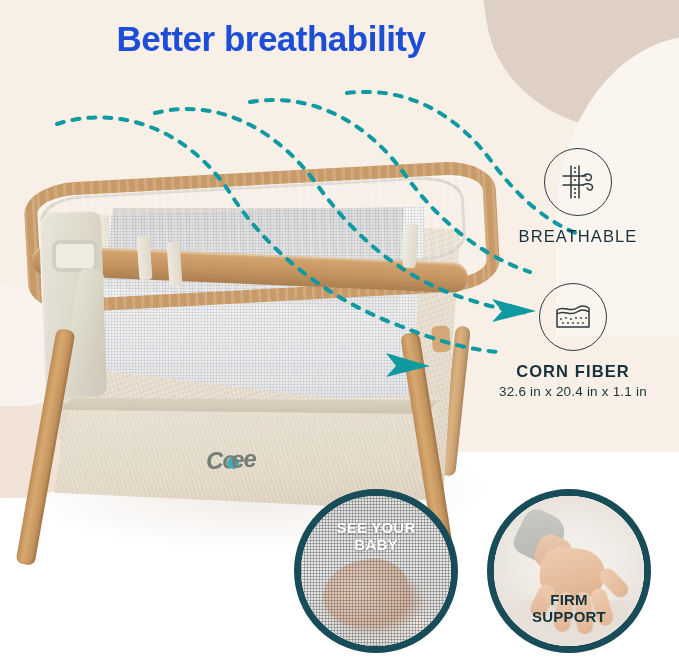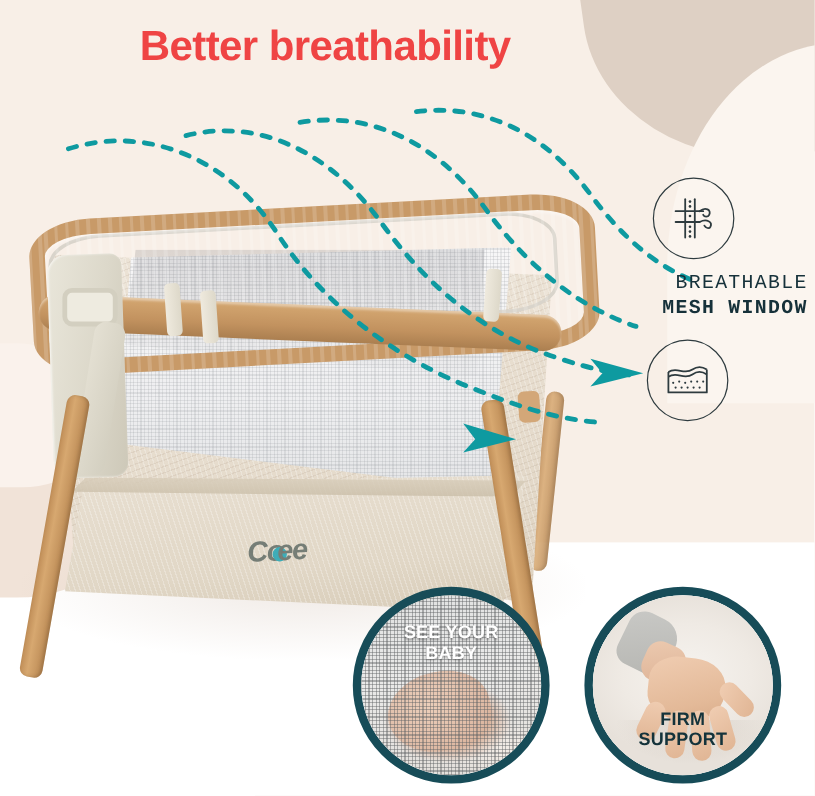--- a/index.html
+++ b/index.html
@@ -65,21 +65,21 @@
     width: 470px; height: 120px;
     background: radial-gradient(ellipse at 50% 50%, rgba(205,185,170,0.30) 0%, rgba(205,185,170,0) 72%);
   }
 
   
   .headline {
     position: absolute;
     left: 0; top: 18px;
     width: 542px;
     text-align: center;
-    color: #ef4444;
+    color: #1d4ed8;
     font-size: 35px;
     font-weight: bold;
     line-height: 1.18;
     letter-spacing: -0.5px;
   }
   .headline .l2 { display: block; }
 
   
   .product {
     position: absolute;
@@ -267,23 +267,22 @@
     position: absolute;
     left: 0; top: 0;
     width: 679px; height: 663px;
     pointer-events: none;
   }
 
   
   .feature {
     position: absolute;
     width: 190px;
-    text-align: right;
+    text-align: center;
     color: #16313a;
-    font-family: Liberation Mono, monospace;
   }
   .feature-icon-ring {
     width: 66px; height: 66px;
     margin: 0 auto 10px auto;
     border: 1.6px solid #2e3b3f;
     border-radius: 50%;
     display: flex;
     align-items: center;
     justify-content: center;
   }
@@ -496,21 +495,20 @@
           <circle cx="20" cy="9" r="1.1"></circle>
             <circle cx="20" cy="13" r="1.1"></circle>
           <circle cx="20" cy="21" r="1.1"></circle>
             <circle cx="20" cy="30" r="1.1"></circle>
           <circle cx="20" cy="34" r="1.1"></circle>
             <circle cx="20" cy="38" r="1.1"></circle>
         </g>
       </svg>
     </div>
     <div class="feature-line-1">BREATHABLE</div>
-    <div class="feature-line-2 f-bold">MESH WINDOW</div>
   </div>
 
   <div class="feature" id="feature-mattress">
     <div class="feature-icon-ring">
       <svg width="46" height="42" viewBox="0 0 46 42">
         <g stroke="#2e3b3f" stroke-width="1.5" fill="none" stroke-linejoin="round">
           <path d="M7,14 C14,9 20,17 27,12 C32,8.5 36,10 39,12"></path>
           <path d="M7,14 L7,31 L39,31 L39,12"></path>
           <path d="M7,18 C14,13 20,21 27,16 C32,12.5 36,14 39,16"></path>
         </g>
@@ -522,20 +520,22 @@
           <circle cx="31" cy="22" r="0.9"></circle>
             <circle cx="36" cy="22" r="0.9"></circle>
           <circle cx="13" cy="27" r="0.9"></circle>
             <circle cx="18" cy="27" r="0.9"></circle>
           <circle cx="23" cy="27" r="0.9"></circle>
             <circle cx="28" cy="27" r="0.9"></circle>
           <circle cx="33" cy="27" r="0.9"></circle>
         </g>
       </svg>
     </div>
+    <div class="feature-line-1 f-bold">CORN FIBER</div>
+    <div class="feature-dims">32.6 in x 20.4 in x 1.1 in</div>
   </div>
 
   <div class="badge" id="badge-firm-support">
     <div class="badge-photo photo-hand">
       <div class="mattress-dent"></div>
       <div class="sleeve"></div>
       <div class="wrist"></div>
       <div class="hand-palm"></div>
       <div class="finger fg-1"></div>
       <div class="finger fg-2"></div>

